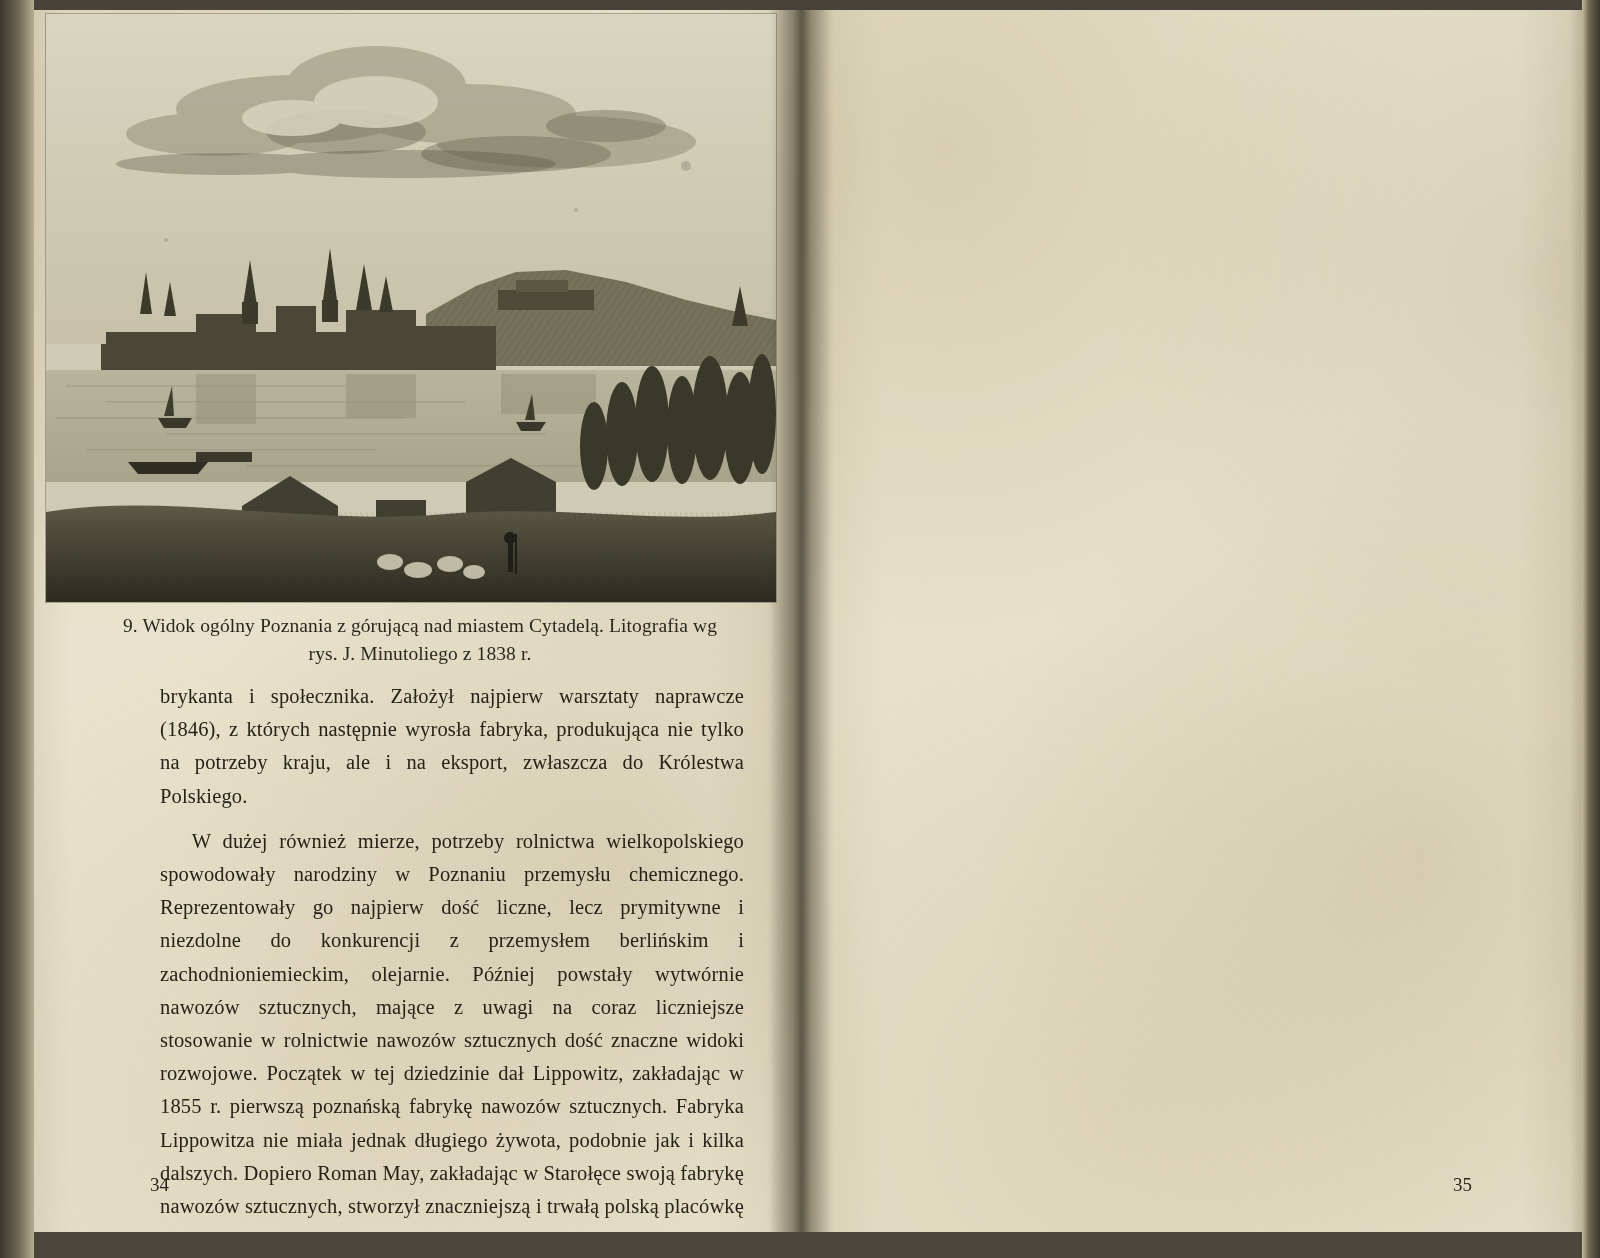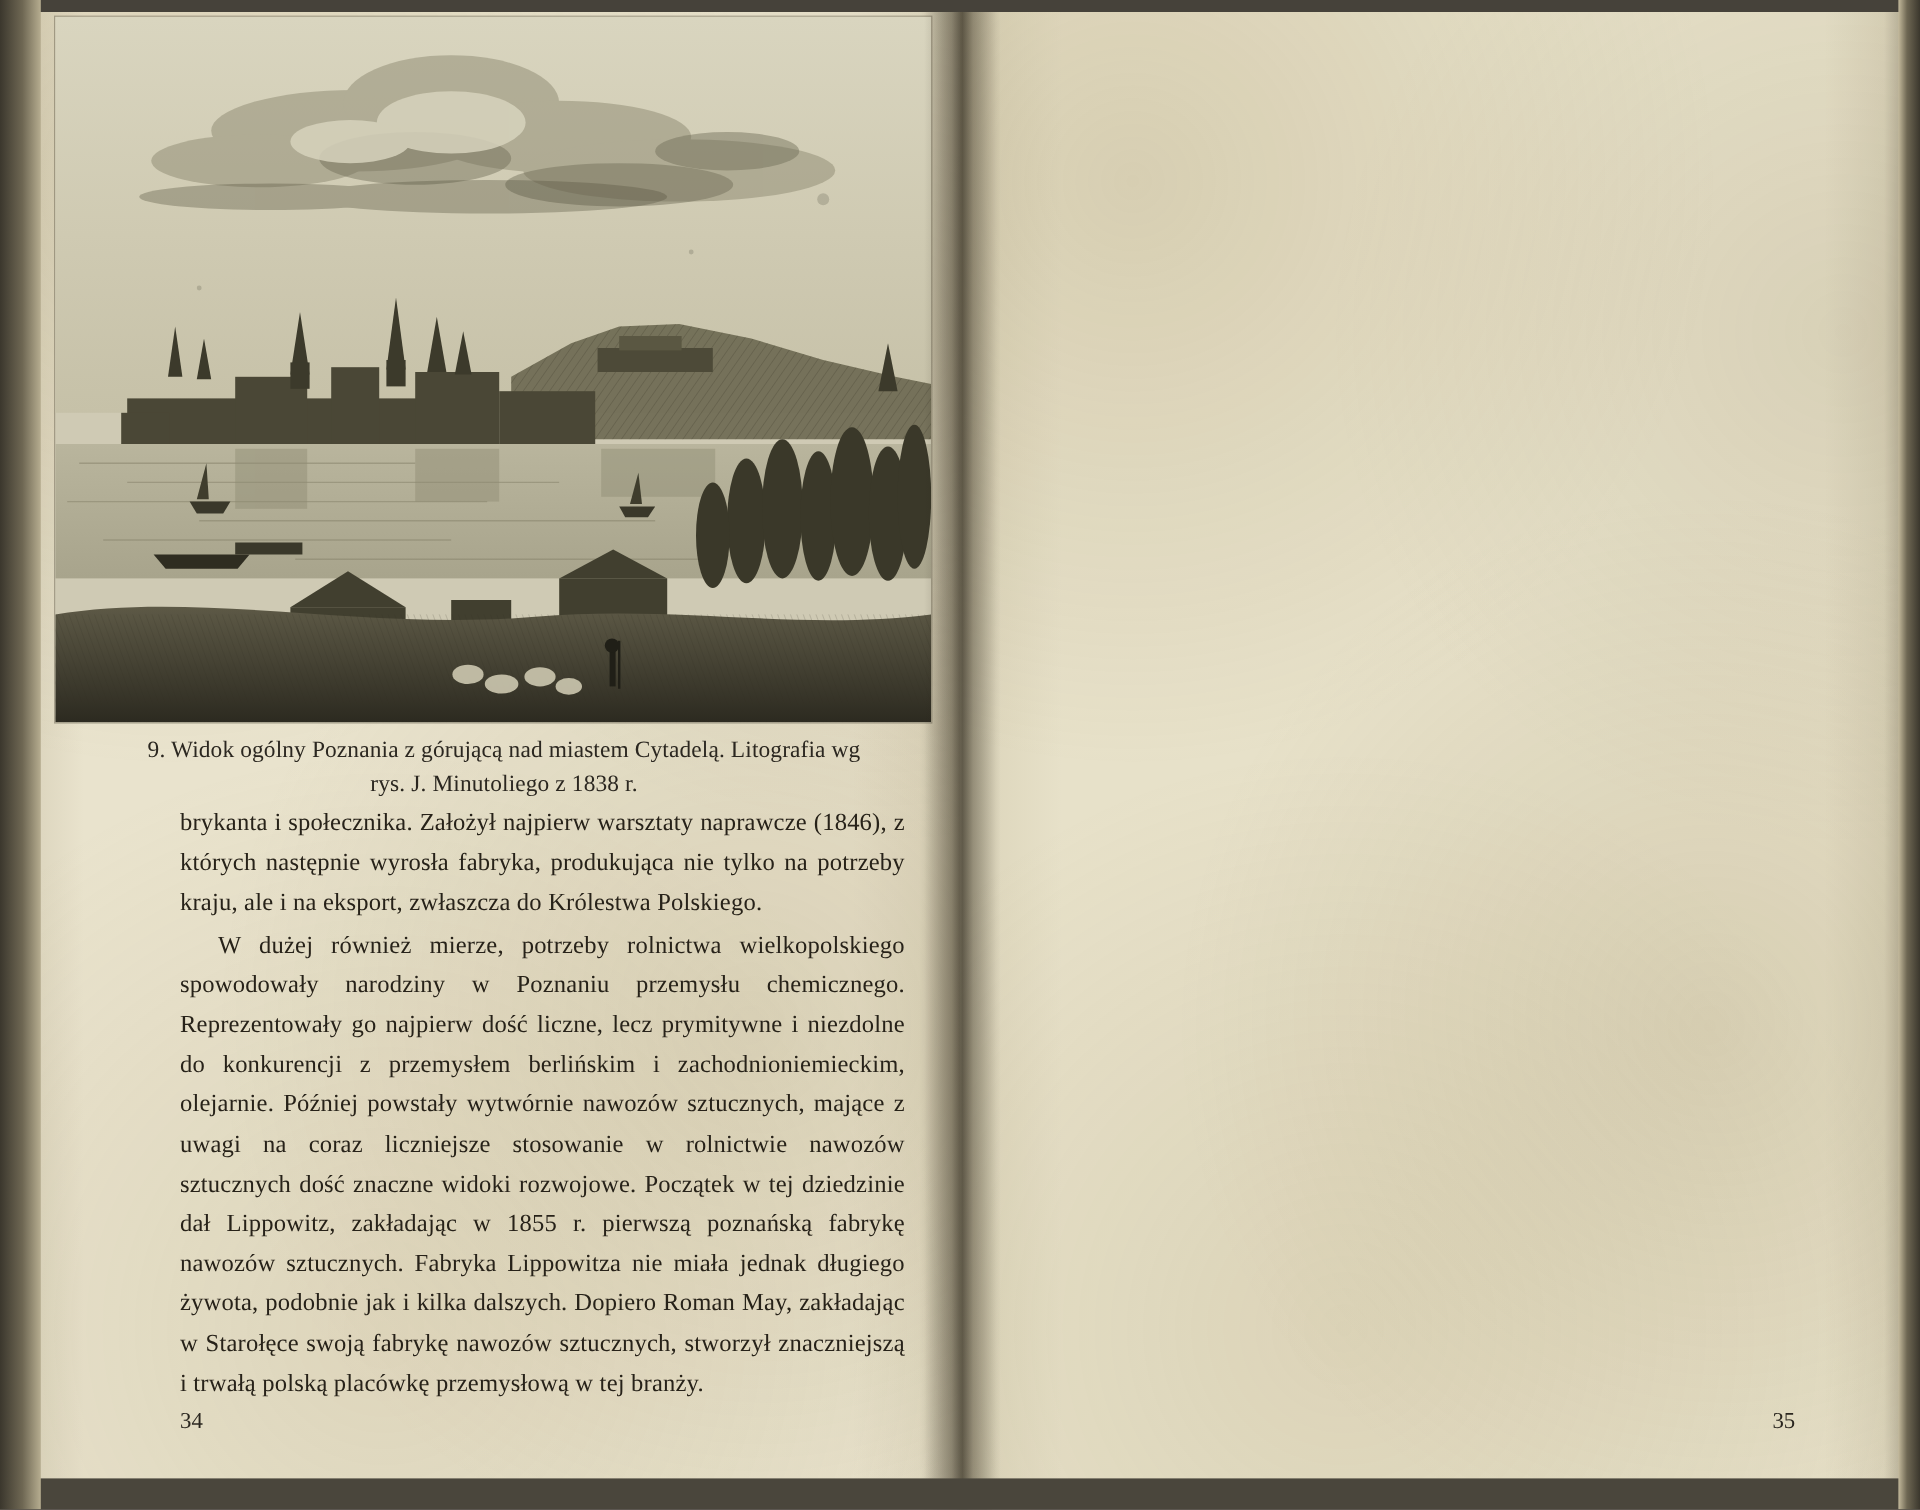--- a/index.html
+++ b/index.html
@@ -86,30 +86,30 @@
     position: absolute;
     color: #272219;
     font-size: 20.5px;
     line-height: 1.62;
     text-align: justify;
     text-justify: inter-word;
     letter-spacing: .15px;
   }
   .col-left  { left: 148px; top: 668px;  width: 608px; }
 
-  .col p { margin: 2px; }
+  .col p { margin: 12px; }
   .col p.indent { text-indent: 1.55em; }
 
   .folio {
     position: absolute;
     font-size: 19px;
     color: #2b2720;
   }
   .folio-left   { left: 150px; bottom: 62px; }
-  .folio-right  { right: 104px; bottom: 62px; }
+  .folio-right  { right: 128px; bottom: 62px; }
 
   
   .gutter {
     position: absolute;
     left: 770px;
     top: 0;
     width: 64px;
     height: 100%;
     background: linear-gradient(to right,
       rgba(40,34,22,0.00) 0%,

